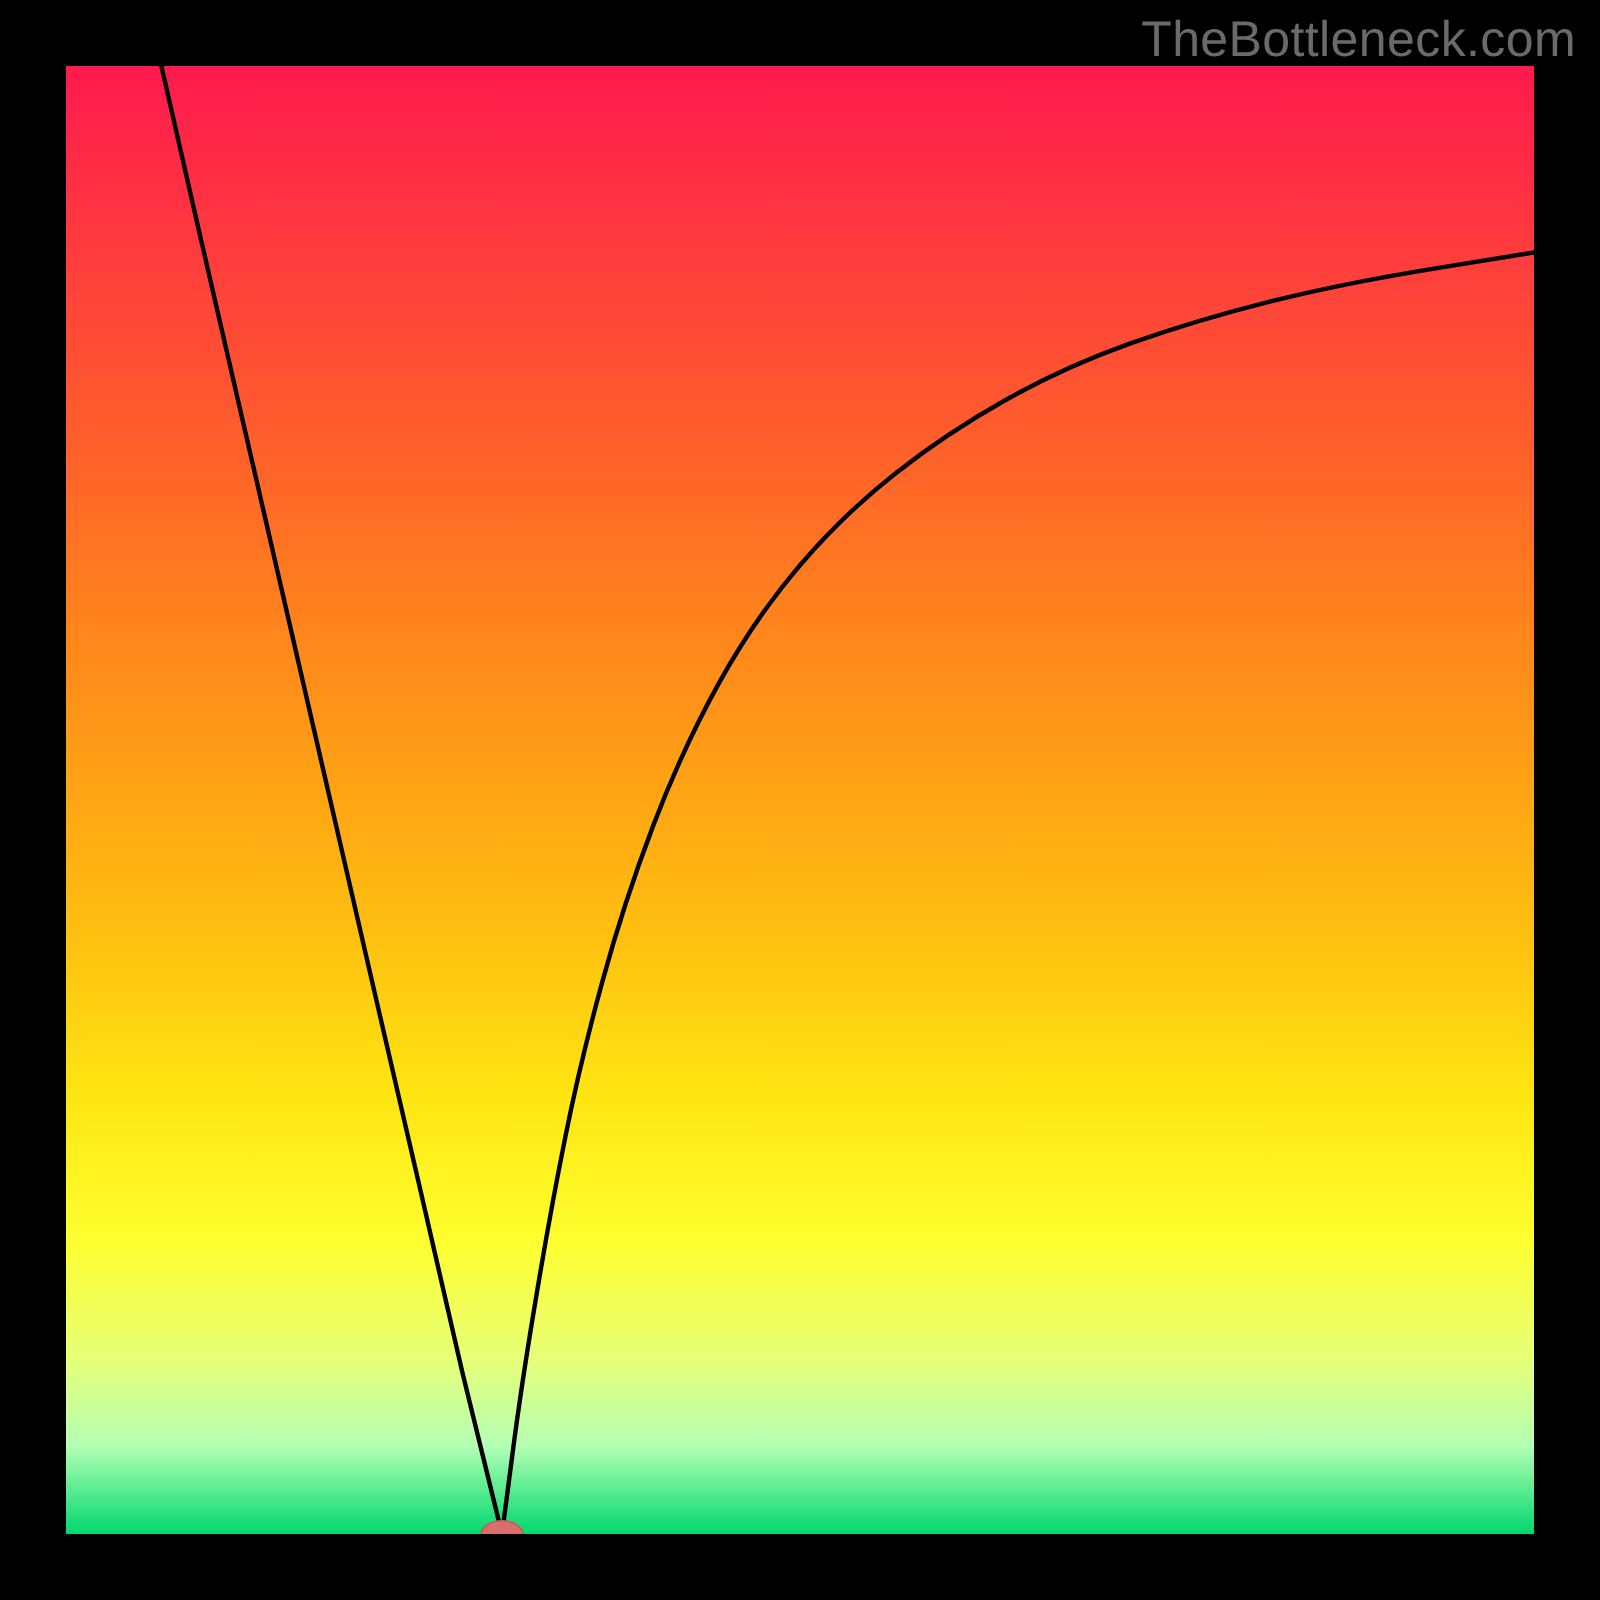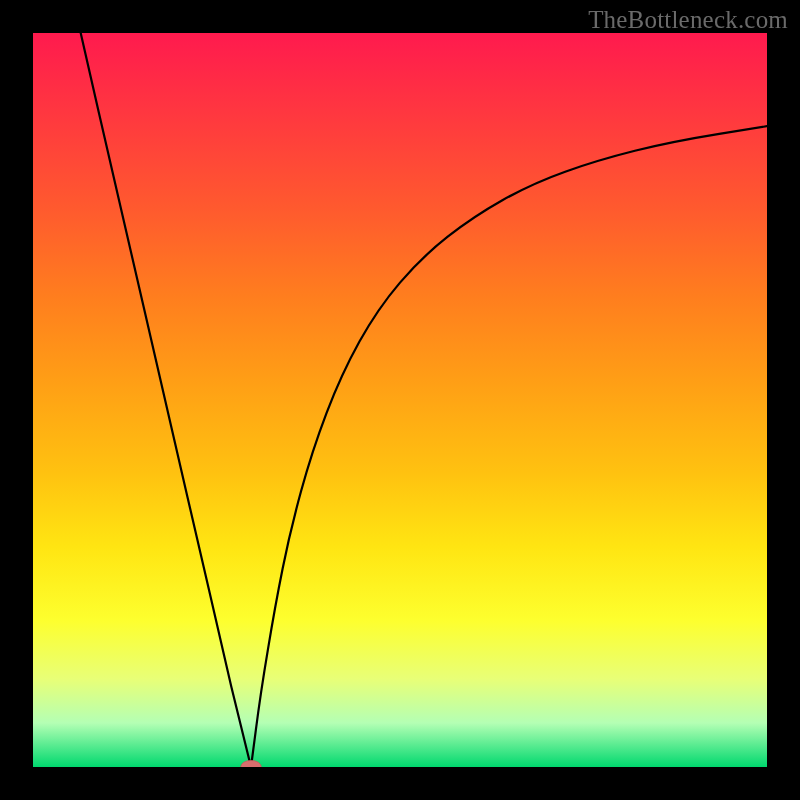--- a/index.html
+++ b/index.html
@@ -9,21 +9,20 @@
     height: 800px;
     overflow: hidden;
     background: #000;
     font-family: Arial, Helvetica, sans-serif;
   }
   .frame {
     position: relative;
     width: 800px;
     height: 800px;
     background: #000;
-    font-family: Liberation Serif, serif;
   }
   .plot-area {
     position: absolute;
     left: 33px;
     top: 33px;
     width: 734px;
     height: 734px;
     
     background: linear-gradient(to bottom,
       #ff1a4e 0%,

